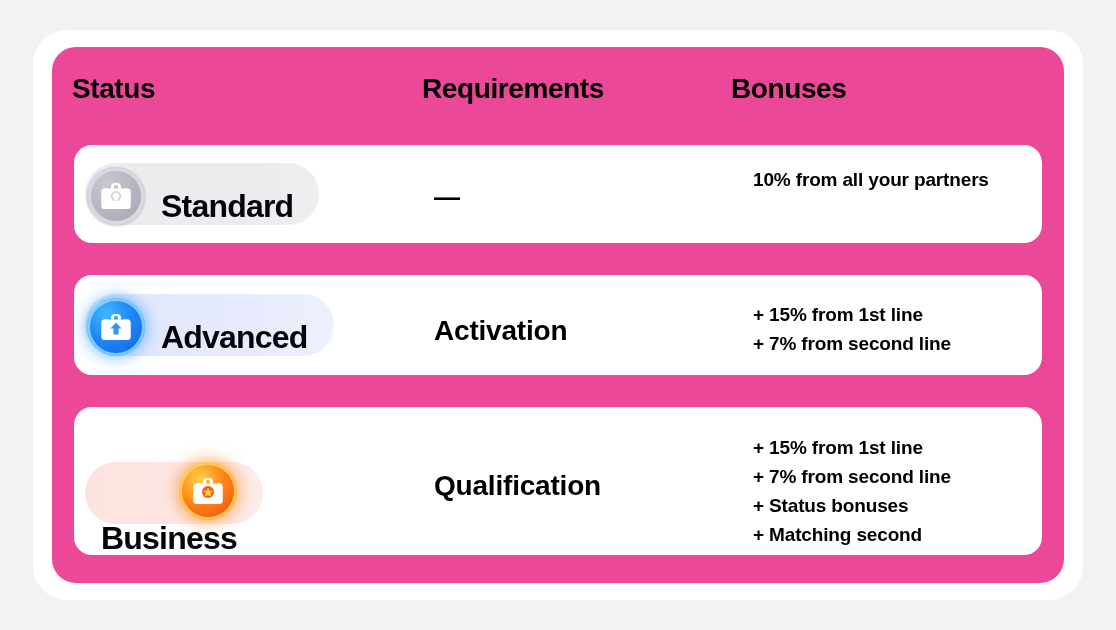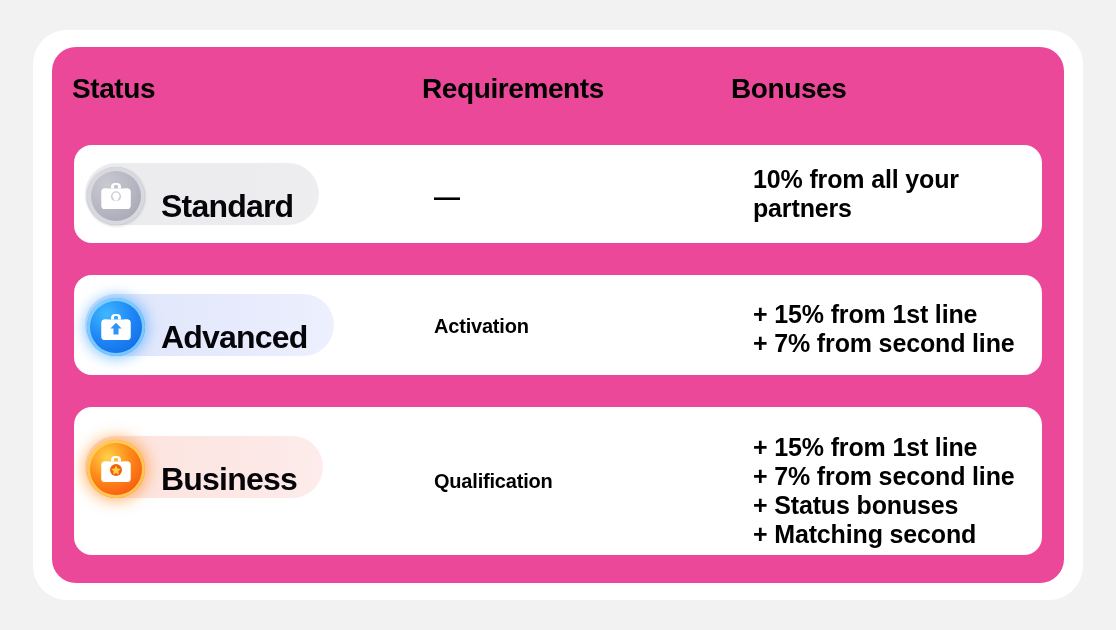--- a/index.html
+++ b/index.html
@@ -76,21 +76,21 @@
     position: absolute;
     left: 11px;
     display: flex;
     align-items: flex-end;
     height: 62px;
     border-radius: 31px;
     padding-right: 26px;
   }
   .row-standard .status-pill { top: 18px; background: linear-gradient(90deg,#ececee 0%, #ececee 72%, #eeeef0 100%); }
   .row-advanced .status-pill { top: 19px; background: linear-gradient(90deg,#dfe6fb 0%, #e6eafc 60%, #edf0fd 100%); }
-  .row-business .status-pill { top: 29px; background: linear-gradient(90deg,#fde3de 0%, #fce7e4 60%, #fdeceb 100%); }
+  .row-business .status-pill { top: 55px; background: linear-gradient(90deg,#fde3de 0%, #fce7e4 60%, #fdeceb 100%); flex-direction: column; }
 
   .badge {
     position: relative;
     width: 58px;
     height: 58px;
     flex: 0 0 58px;
     margin-left: 2px;
     border-radius: 50%;
     display: flex;
     align-items: center;
@@ -119,36 +119,36 @@
     color: #05050a;
     letter-spacing: -0.8px;
     margin-left: 16px;
     white-space: nowrap;
   }
 
   
   .req-cell {
     position: absolute;
     left: 360px;
-    font-size: 20px;
+    font-size: 28px;
     font-weight: bold;
     color: #000000;
     letter-spacing: -0.2px;
     white-space: nowrap;
   }
   .row-standard .req-cell { top: 37px; font-size: 26px; }
   .row-advanced .req-cell { top: 40px; }
   .row-business .req-cell { top: 63px; }
 
   
   .bonus-cell {
     position: absolute;
     left: 679px;
     width: 290px;
-    font-size: 25px;
+    font-size: 19px;
     font-weight: bold;
     color: #000000;
     letter-spacing: -0.15px;
     line-height: 29px;
   }
   .row-standard .bonus-cell { top: 20px; width: 240px; }
   .row-advanced .bonus-cell { top: 25px; }
   .row-business .bonus-cell { top: 26px; }
   .bonus-line { white-space: nowrap; }
   .row-standard .bonus-line { white-space: normal; }

